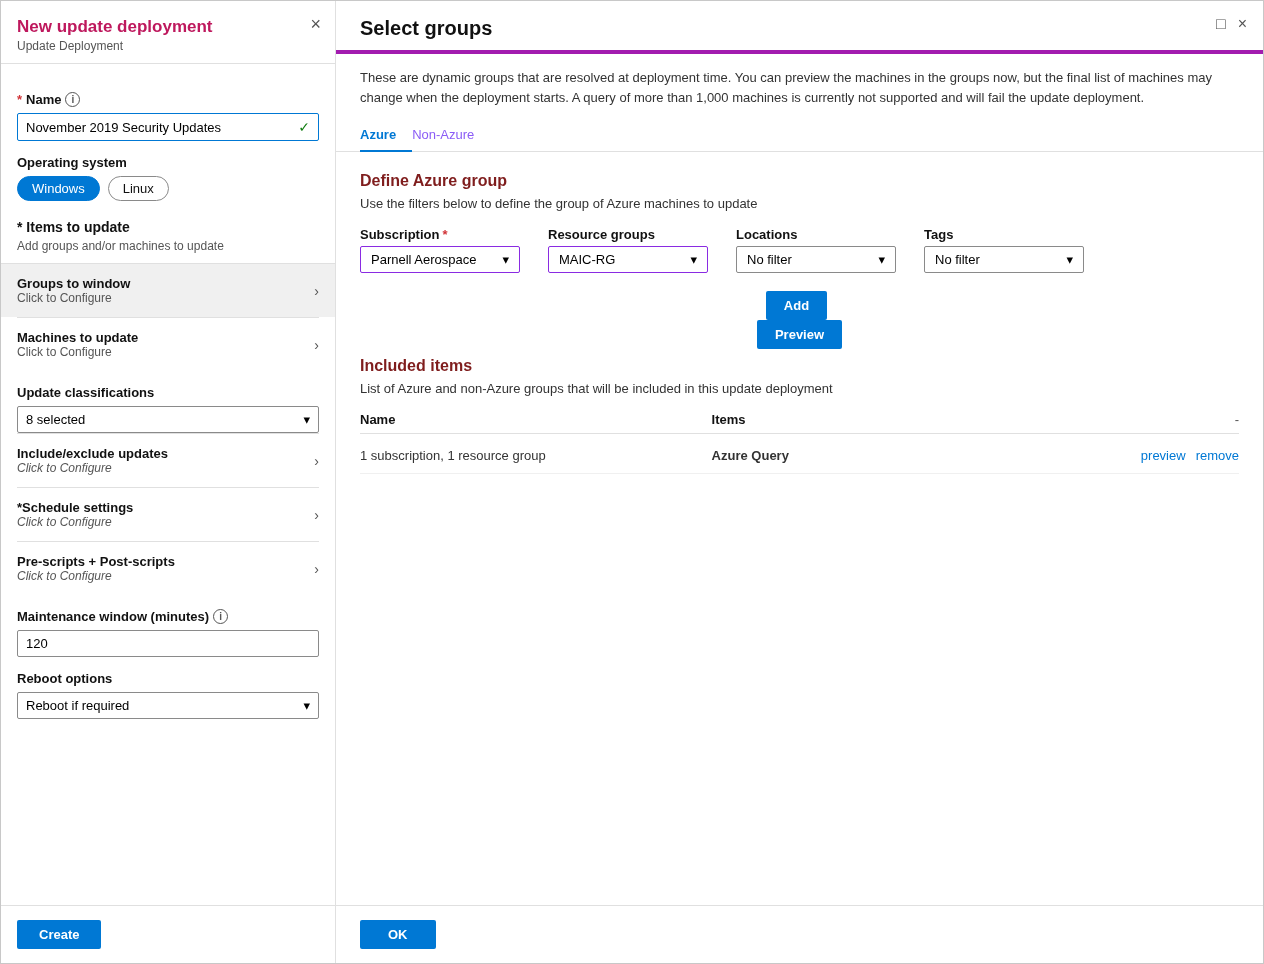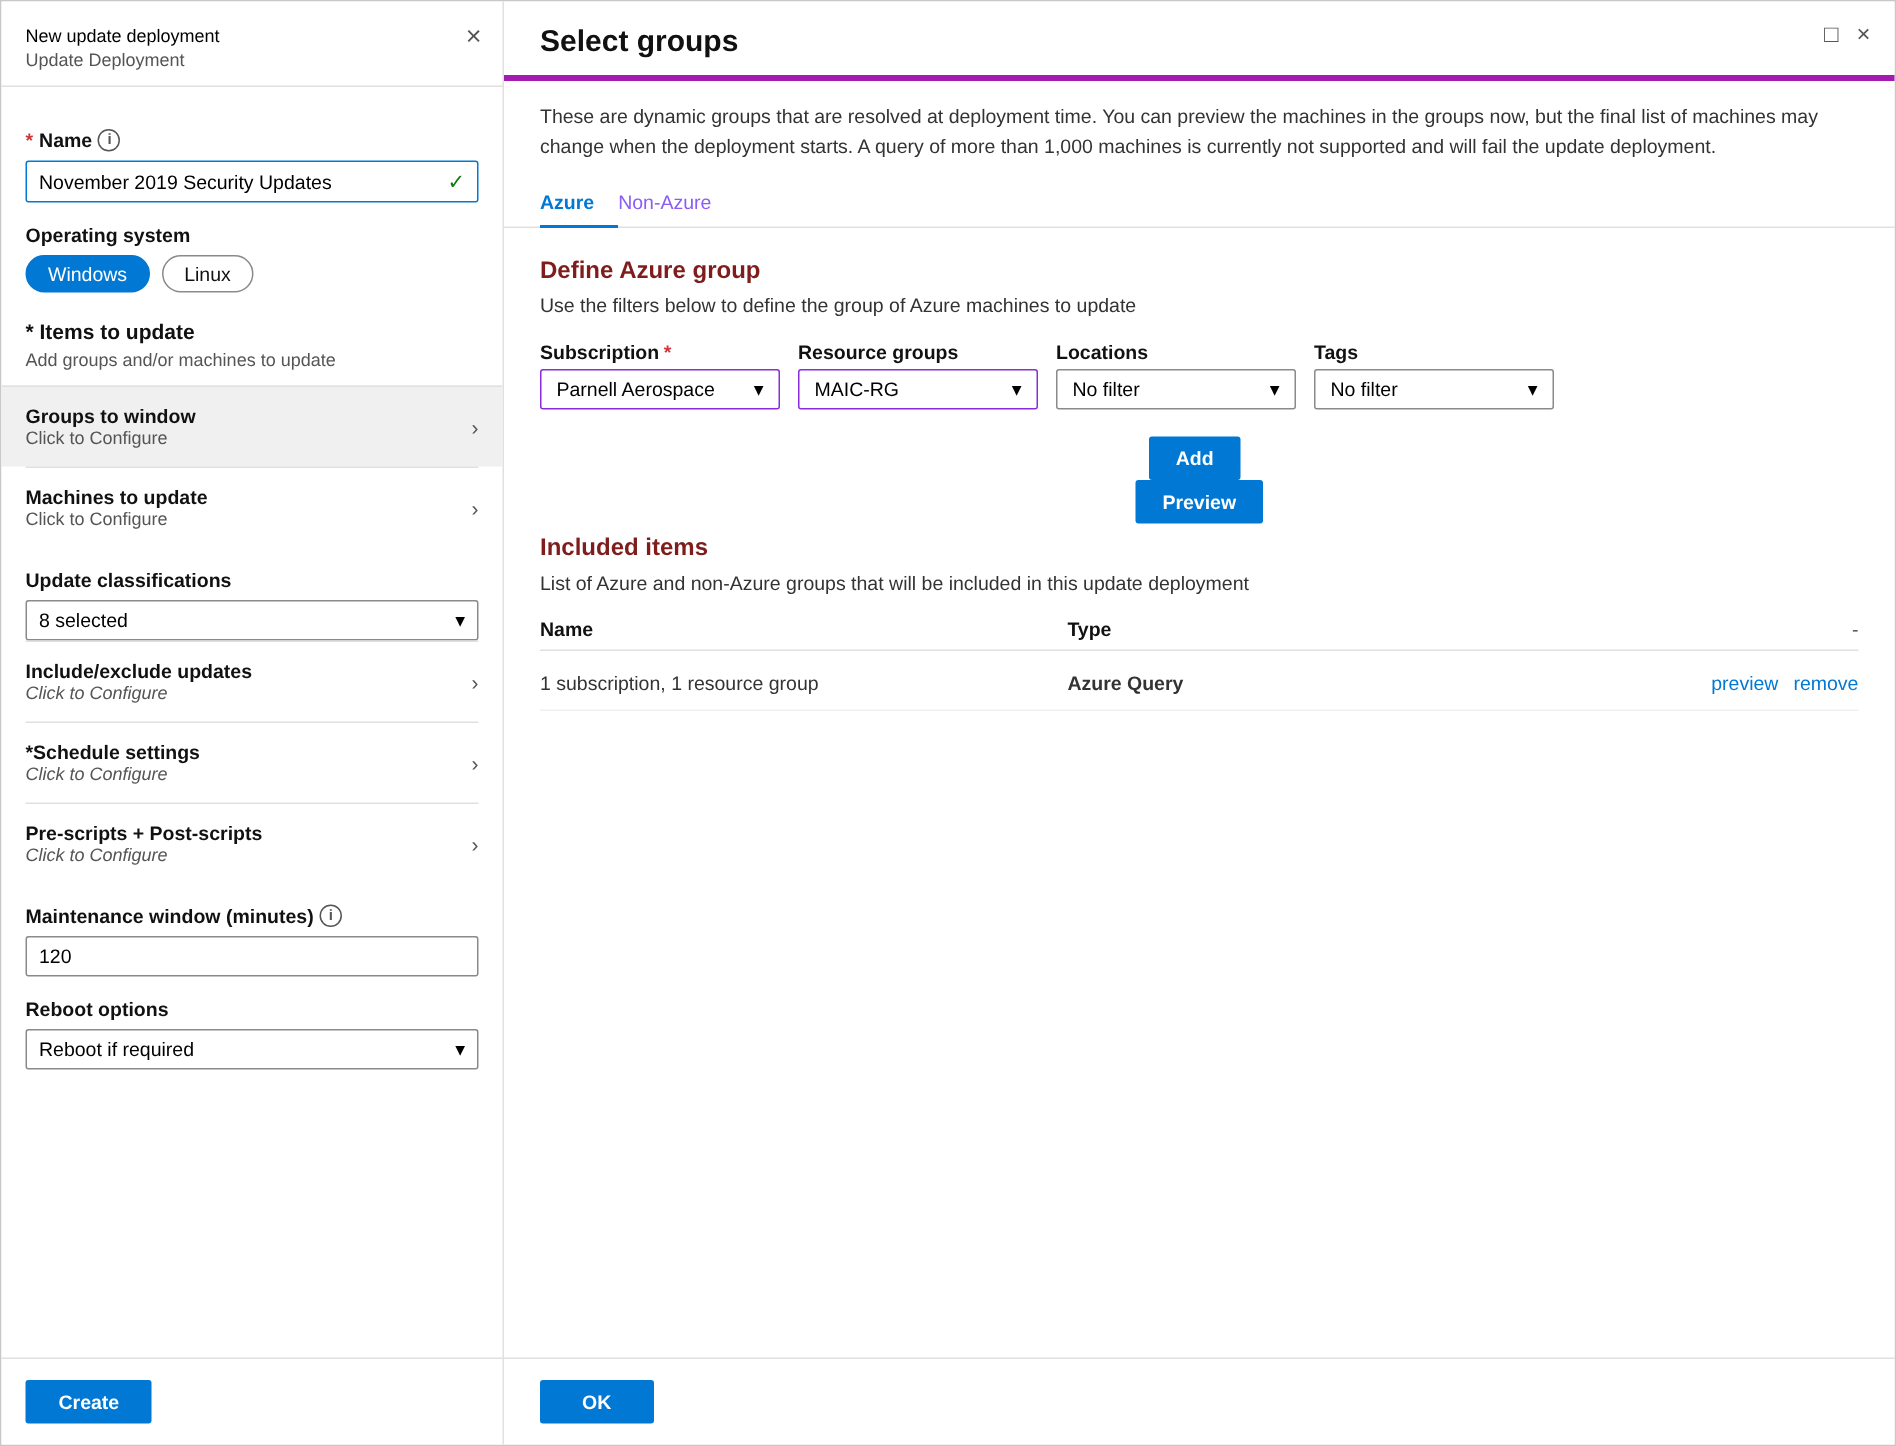--- a/index.html
+++ b/index.html
@@ -30,23 +30,23 @@
       flex-direction: column;
       background: #fff;
       height: 100%;
     }
     .left-header {
       padding: 16px 16px 10px 16px;
       border-bottom: 1px solid #e0e0e0;
       position: relative;
     }
     .left-header h2 {
-      font-size: 12px;
-      font-weight: 400;
-      color: #000000;
+      font-size: 17px;
+      font-weight: 700;
+      color: #be185d;
     }
     .left-header .subtitle {
       font-size: 12px;
       color: #555;
       margin-top: 2px;
     }
     .left-header .close-btn {
       position: absolute;
       top: 14px;
       right: 14px;
@@ -260,21 +260,21 @@
       color: #7f1d1d;
       margin-bottom: 6px;
     }
     .section-desc {
       font-size: 13px;
       color: #333;
       margin-bottom: 16px;
     }
     .filters-row {
       display: flex;
-      gap: 12px;
+      gap: 28px;
       flex-wrap: wrap;
       margin-bottom: 18px;
     }
     .filter-group {
       display: flex;
       flex-direction: column;
       gap: 4px;
     }
     .filter-label {
       font-size: 13px;
@@ -542,21 +542,21 @@
         <button class="btn-add">Add</button>
         <button class="btn-preview">Preview</button>
       </div>
 
       <div class="included-items-section">
         <div class="section-heading">Included items</div>
         <div class="section-desc">List of Azure and non-Azure groups that will be included in this update deployment</div>
 
         <div class="table-header-row">
           <div class="th th-name">Name</div>
-          <div class="th th-type">Type</div>
+          <div class="th th-type">Items</div>
           <div class="th th-actions">-</div>
         </div>
 
         <div class="table-row">
           <div class="td td-name">1 subscription, 1 resource group</div>
           <div class="td td-type">Azure Query</div>
           <div class="td td-actions">
             <button class="link-btn">preview</button>
             <button class="link-btn">remove</button>
           </div>

